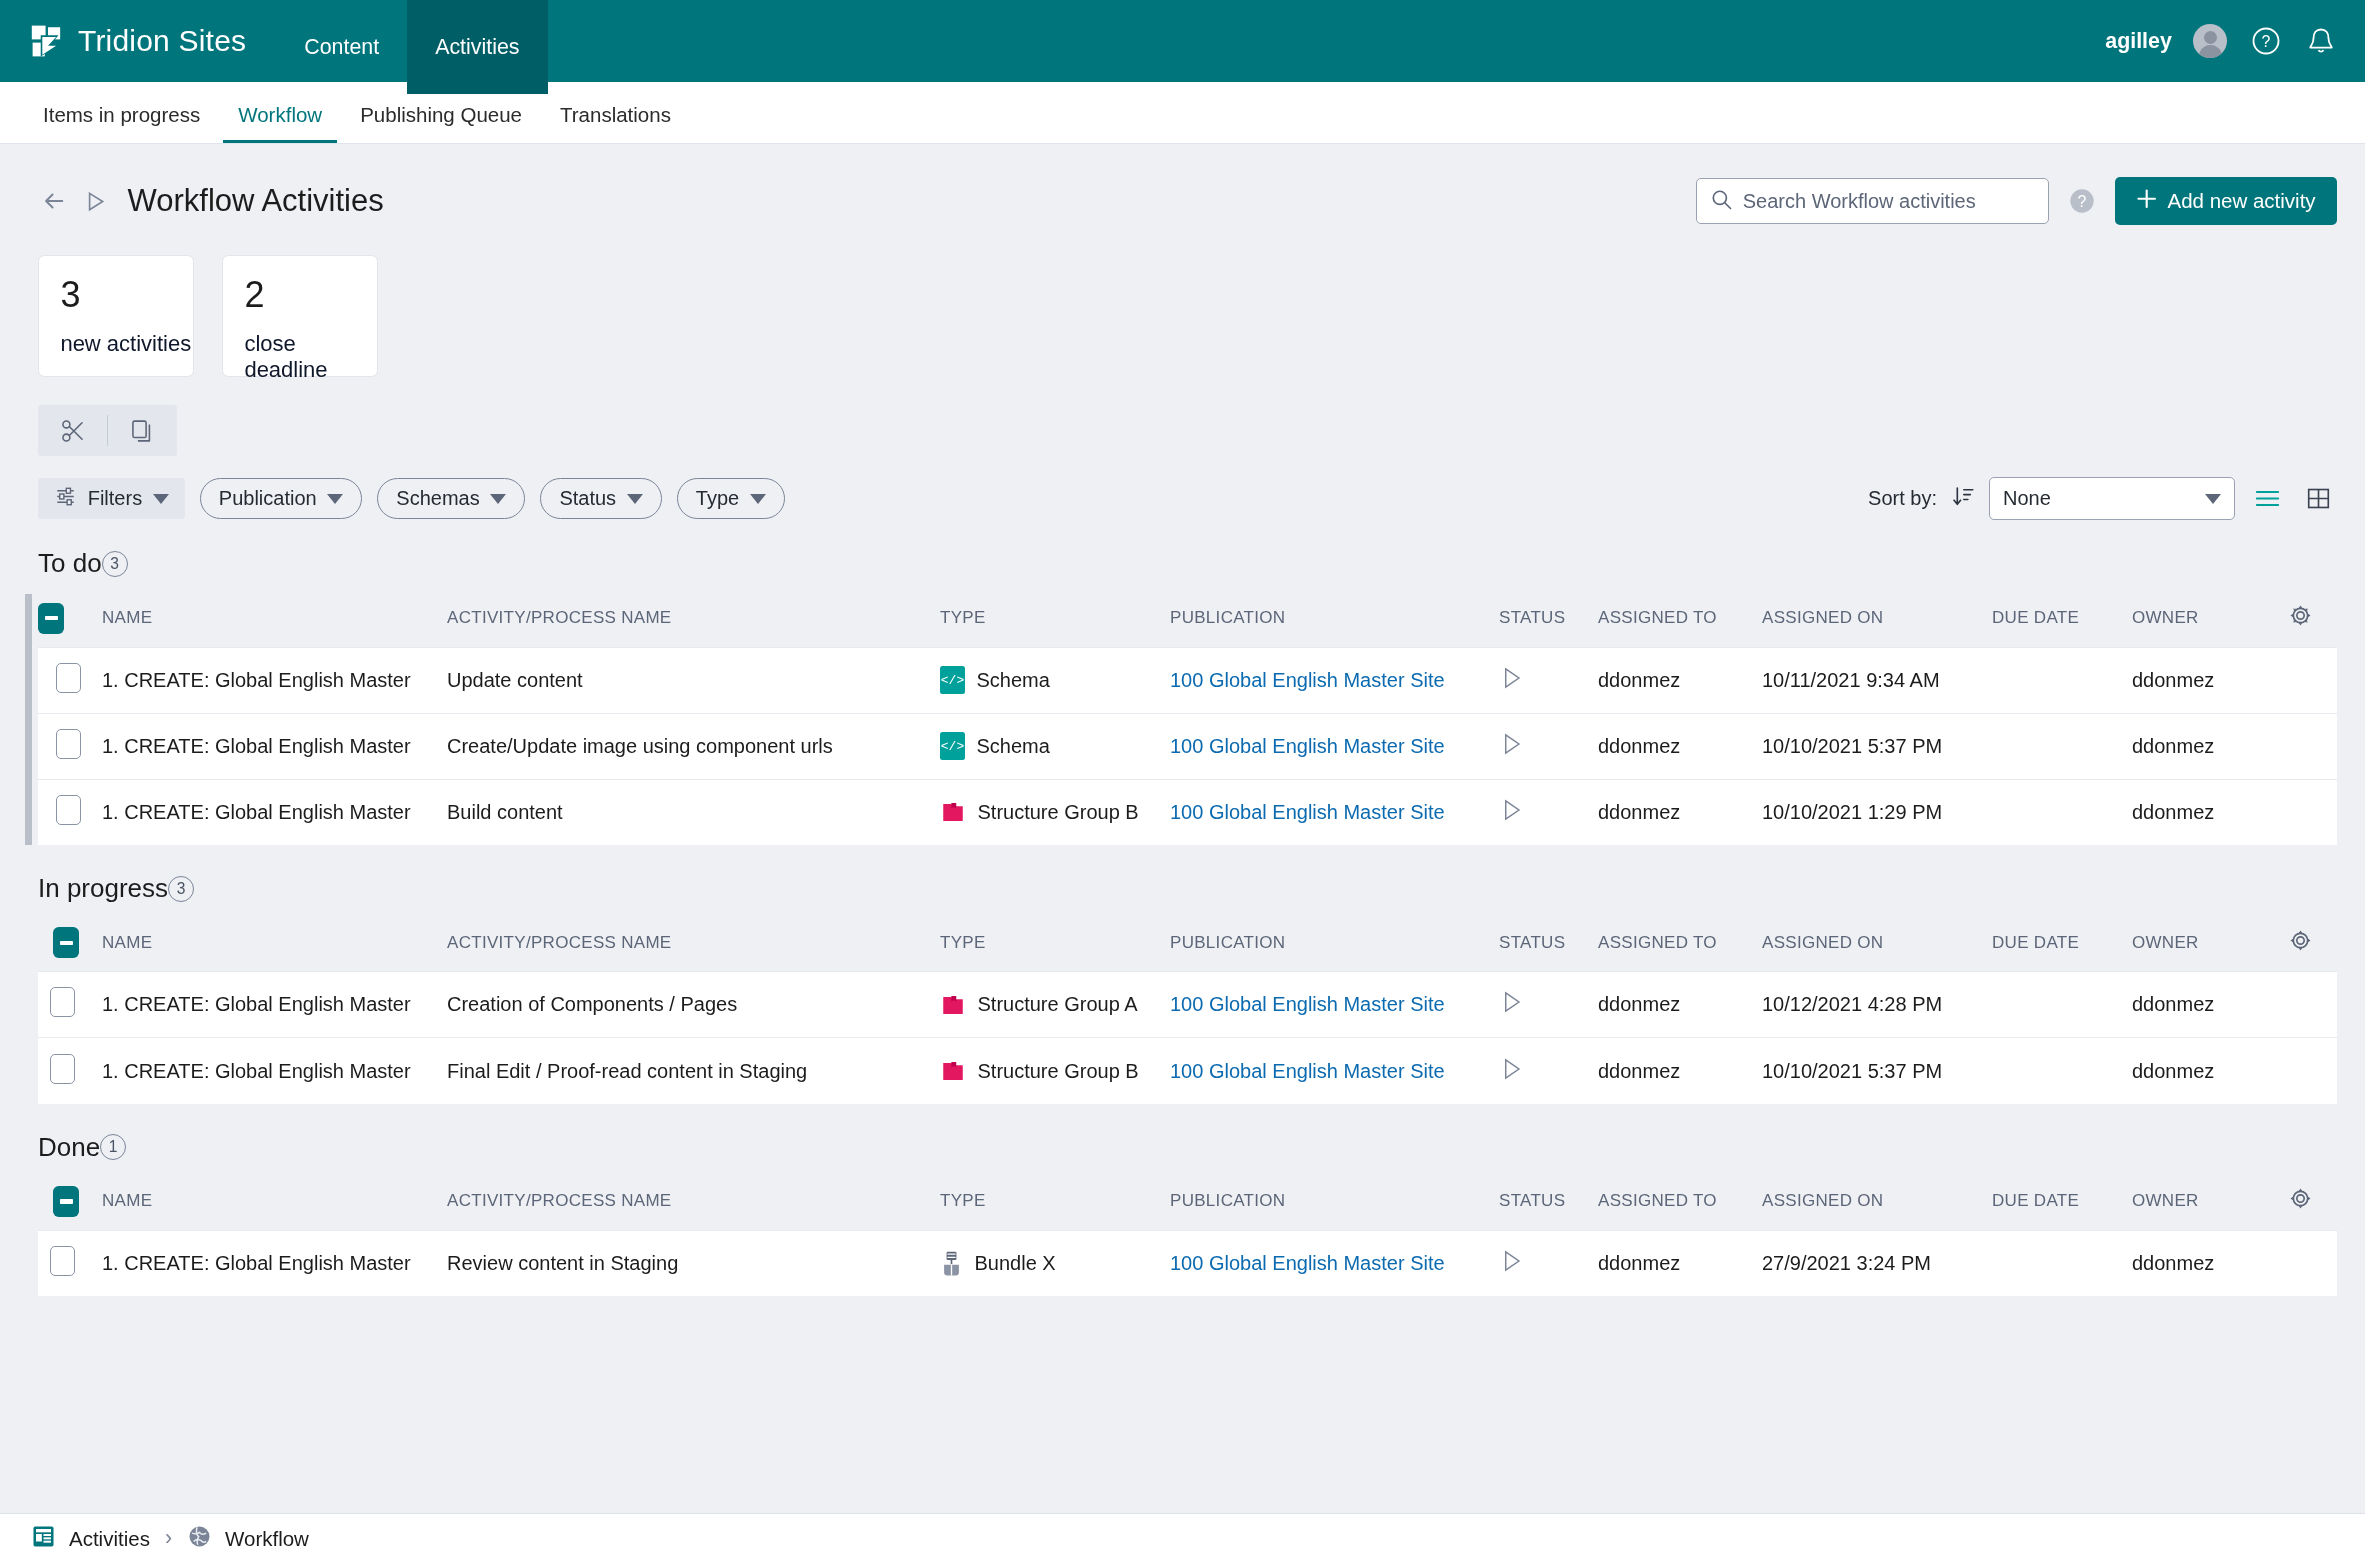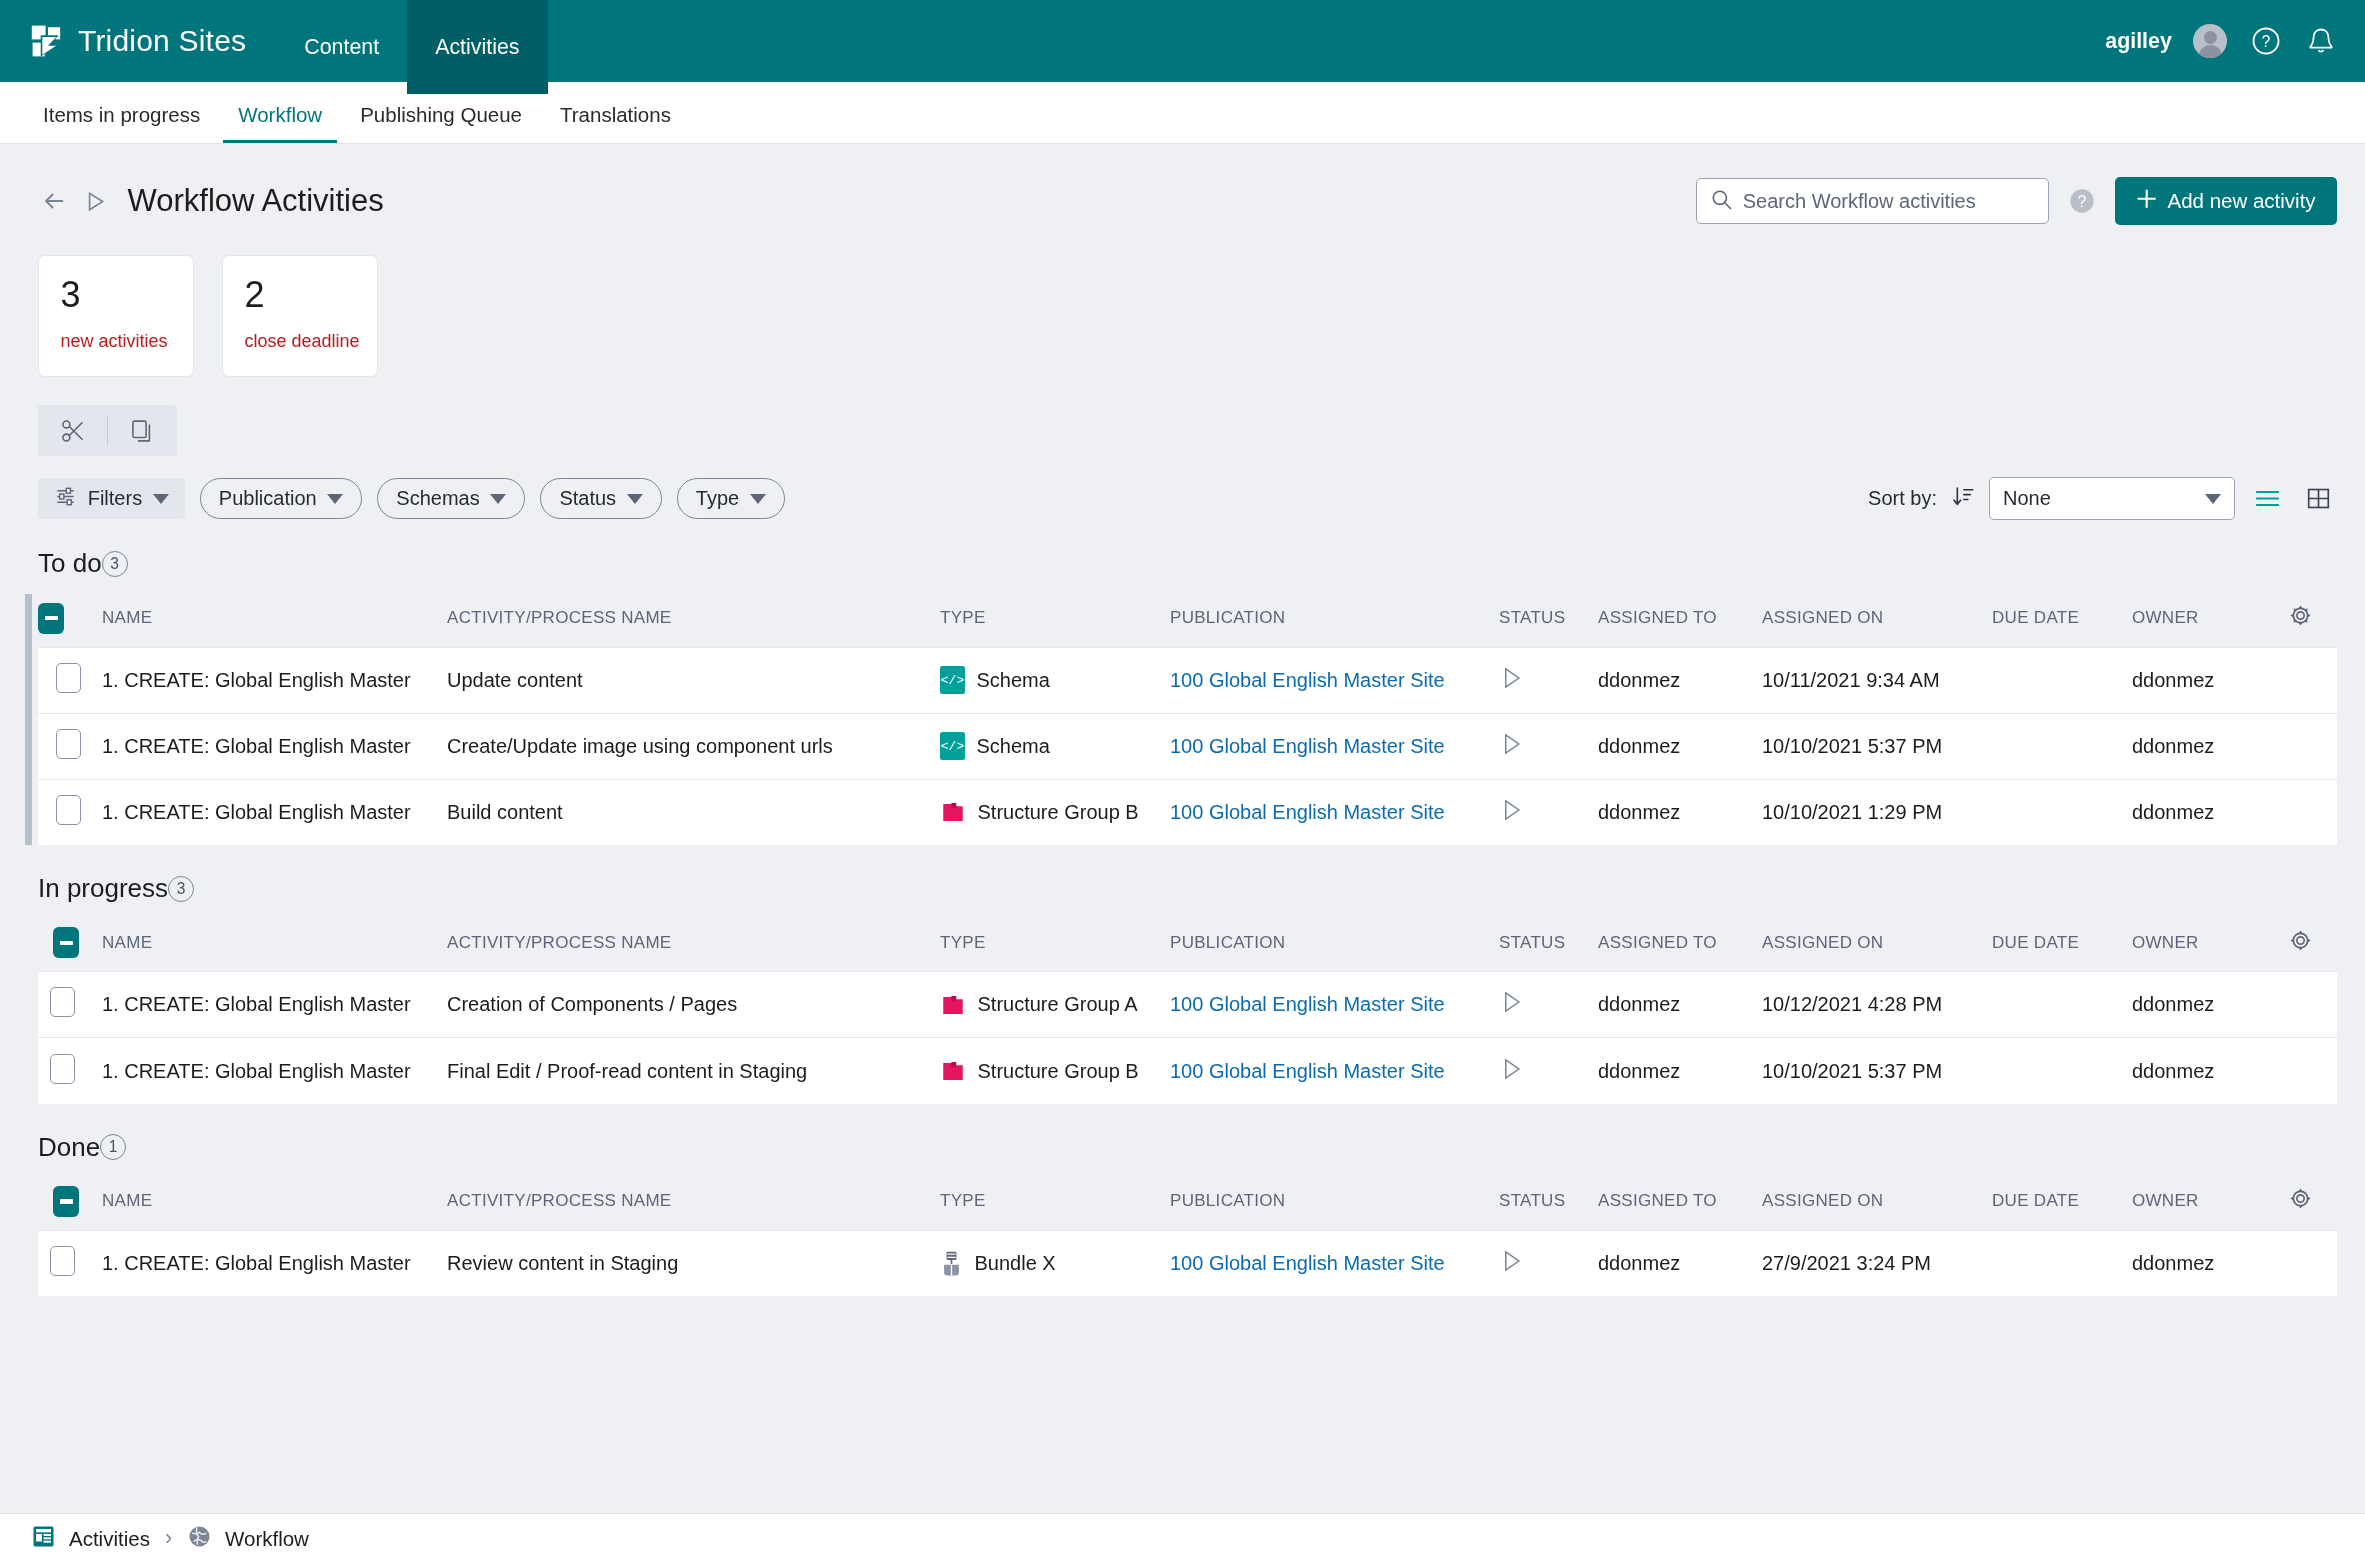--- a/index.html
+++ b/index.html
@@ -73,21 +73,21 @@
     gap: 10px; cursor: pointer; font-family: "Liberation Sans", sans-serif;
   }
 
   
   .cards { display: flex; gap: 28px; padding: 30px 38px 0 38px; }
   .card {
     width: 156px; height: 122px; background: #fff; border: 0.8px solid #e2e5ec;
     border-radius: 6.6px; padding: 21.4px 0 0 21.4px;
   }
   .card .num { font-size: 36px; color: #1c1c1c; line-height: 1; }
-  .card .lbl { font-size: 18px; color: #b91c1c; margin-top: 18px; }
+  .card .lbl { font-size: 22px; color: #0f172a; margin-top: 18px; }
 
   
   .clip-toolbar { margin: 28px 0 0 38px; display: inline-flex;
                   background: #e3e6ec; border-radius: 3.3px; height: 51px; }
   .clip-btn { width: 69px; display:flex; align-items:center; justify-content:center; cursor:pointer; }
   .clip-div { width: 0.8px; background: #c6ccd6; margin: 10px 0; }
 
   
   .filterbar { display: flex; align-items: center; padding: 21.4px 38px 0 38px; gap: 15px; }
   .chip {

